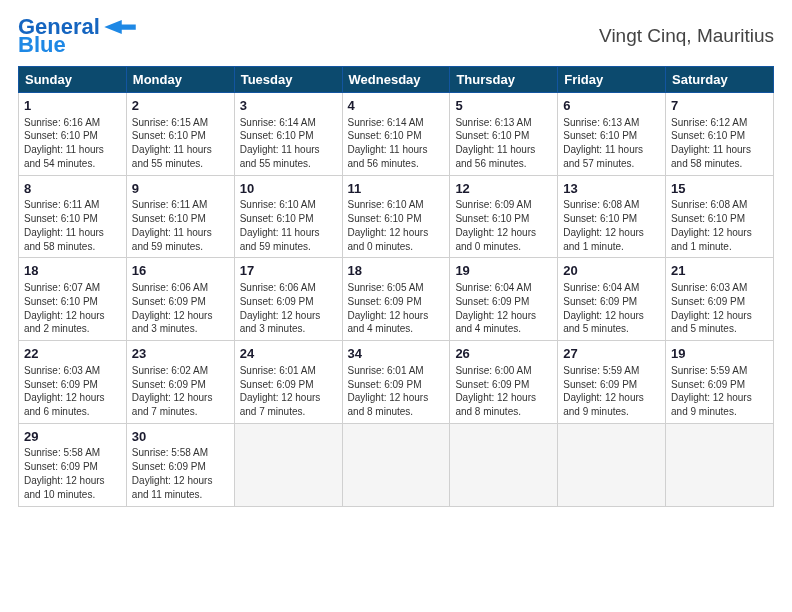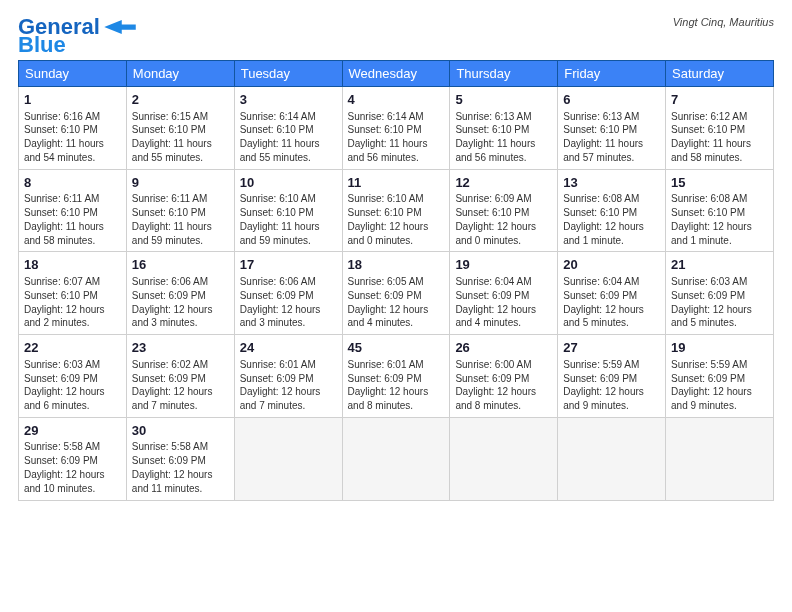--- a/index.html
+++ b/index.html
@@ -11,23 +11,23 @@
       overflow: hidden;
     }
     .page {
       width: 792px;
       min-height: 612px;
       padding: 16px 18px 10px 18px;
       background: #fff;
     }
     .header {
       display: flex;
-      align-items: flex-start;
+      align-items: center;
       justify-content: space-between;
-      margin-bottom: 4px;
+      margin-bottom: 10px;
     }
     .logo {
       display: flex;
       flex-direction: column;
       align-items: flex-start;
     }
     .logo-text {
       font-size: 22px;
       font-weight: bold;
       color: #1a1a2e;
@@ -46,36 +46,35 @@
     .title-block {
       text-align: right;
     }
     .month-title {
       font-size: 36px;
       font-weight: bold;
       color: #1a1a2e;
       line-height: 1.1;
     }
     .location {
-      font-size: 11px;
+      font-size: 19px;
       color: #444;
-      font-style: italic;
     }
     .calendar-table {
       width: 100%;
       border-collapse: collapse;
       font-size: 10.5px;
     }
     .calendar-table th {
-      background: #3b82f6;
+      background: #0c4a6e;
       color: #fff;
       text-align: left;
       padding: 5px 6px;
       font-size: 13px;
-      font-weight: normal;
+      font-weight: bold;
       border: 1px solid #1255a0;
     }
     .calendar-table td {
       vertical-align: top;
       padding: 4px 5px;
       border: 1px solid #d0d0d0;
       background: #fff;
       width: 14.28%;
       height: 72px;
       color: #222;
@@ -158,21 +157,21 @@
           <td><span class="day-num">17</span><span class="day-info">Sunrise: 6:06 AM<br>Sunset: 6:09 PM<br>Daylight: 12 hours<br>and 3 minutes.</span></td>
           <td><span class="day-num">18</span><span class="day-info">Sunrise: 6:05 AM<br>Sunset: 6:09 PM<br>Daylight: 12 hours<br>and 4 minutes.</span></td>
           <td><span class="day-num">19</span><span class="day-info">Sunrise: 6:04 AM<br>Sunset: 6:09 PM<br>Daylight: 12 hours<br>and 4 minutes.</span></td>
           <td><span class="day-num">20</span><span class="day-info">Sunrise: 6:04 AM<br>Sunset: 6:09 PM<br>Daylight: 12 hours<br>and 5 minutes.</span></td>
           <td><span class="day-num">21</span><span class="day-info">Sunrise: 6:03 AM<br>Sunset: 6:09 PM<br>Daylight: 12 hours<br>and 5 minutes.</span></td>
         </tr>
         <tr>
           <td><span class="day-num">22</span><span class="day-info">Sunrise: 6:03 AM<br>Sunset: 6:09 PM<br>Daylight: 12 hours<br>and 6 minutes.</span></td>
           <td><span class="day-num">23</span><span class="day-info">Sunrise: 6:02 AM<br>Sunset: 6:09 PM<br>Daylight: 12 hours<br>and 7 minutes.</span></td>
           <td><span class="day-num">24</span><span class="day-info">Sunrise: 6:01 AM<br>Sunset: 6:09 PM<br>Daylight: 12 hours<br>and 7 minutes.</span></td>
-          <td><span class="day-num">45</span><span class="day-info">Sunrise: 6:01 AM<br>Sunset: 6:09 PM<br>Daylight: 12 hours<br>and 8 minutes.</span></td>
+          <td><span class="day-num">34</span><span class="day-info">Sunrise: 6:01 AM<br>Sunset: 6:09 PM<br>Daylight: 12 hours<br>and 8 minutes.</span></td>
           <td><span class="day-num">26</span><span class="day-info">Sunrise: 6:00 AM<br>Sunset: 6:09 PM<br>Daylight: 12 hours<br>and 8 minutes.</span></td>
           <td><span class="day-num">27</span><span class="day-info">Sunrise: 5:59 AM<br>Sunset: 6:09 PM<br>Daylight: 12 hours<br>and 9 minutes.</span></td>
           <td><span class="day-num">19</span><span class="day-info">Sunrise: 5:59 AM<br>Sunset: 6:09 PM<br>Daylight: 12 hours<br>and 9 minutes.</span></td>
         </tr>
         <tr>
           <td><span class="day-num">29</span><span class="day-info">Sunrise: 5:58 AM<br>Sunset: 6:09 PM<br>Daylight: 12 hours<br>and 10 minutes.</span></td>
           <td><span class="day-num">30</span><span class="day-info">Sunrise: 5:58 AM<br>Sunset: 6:09 PM<br>Daylight: 12 hours<br>and 11 minutes.</span></td>
           <td class="empty"></td>
           <td class="empty"></td>
           <td class="empty"></td>

